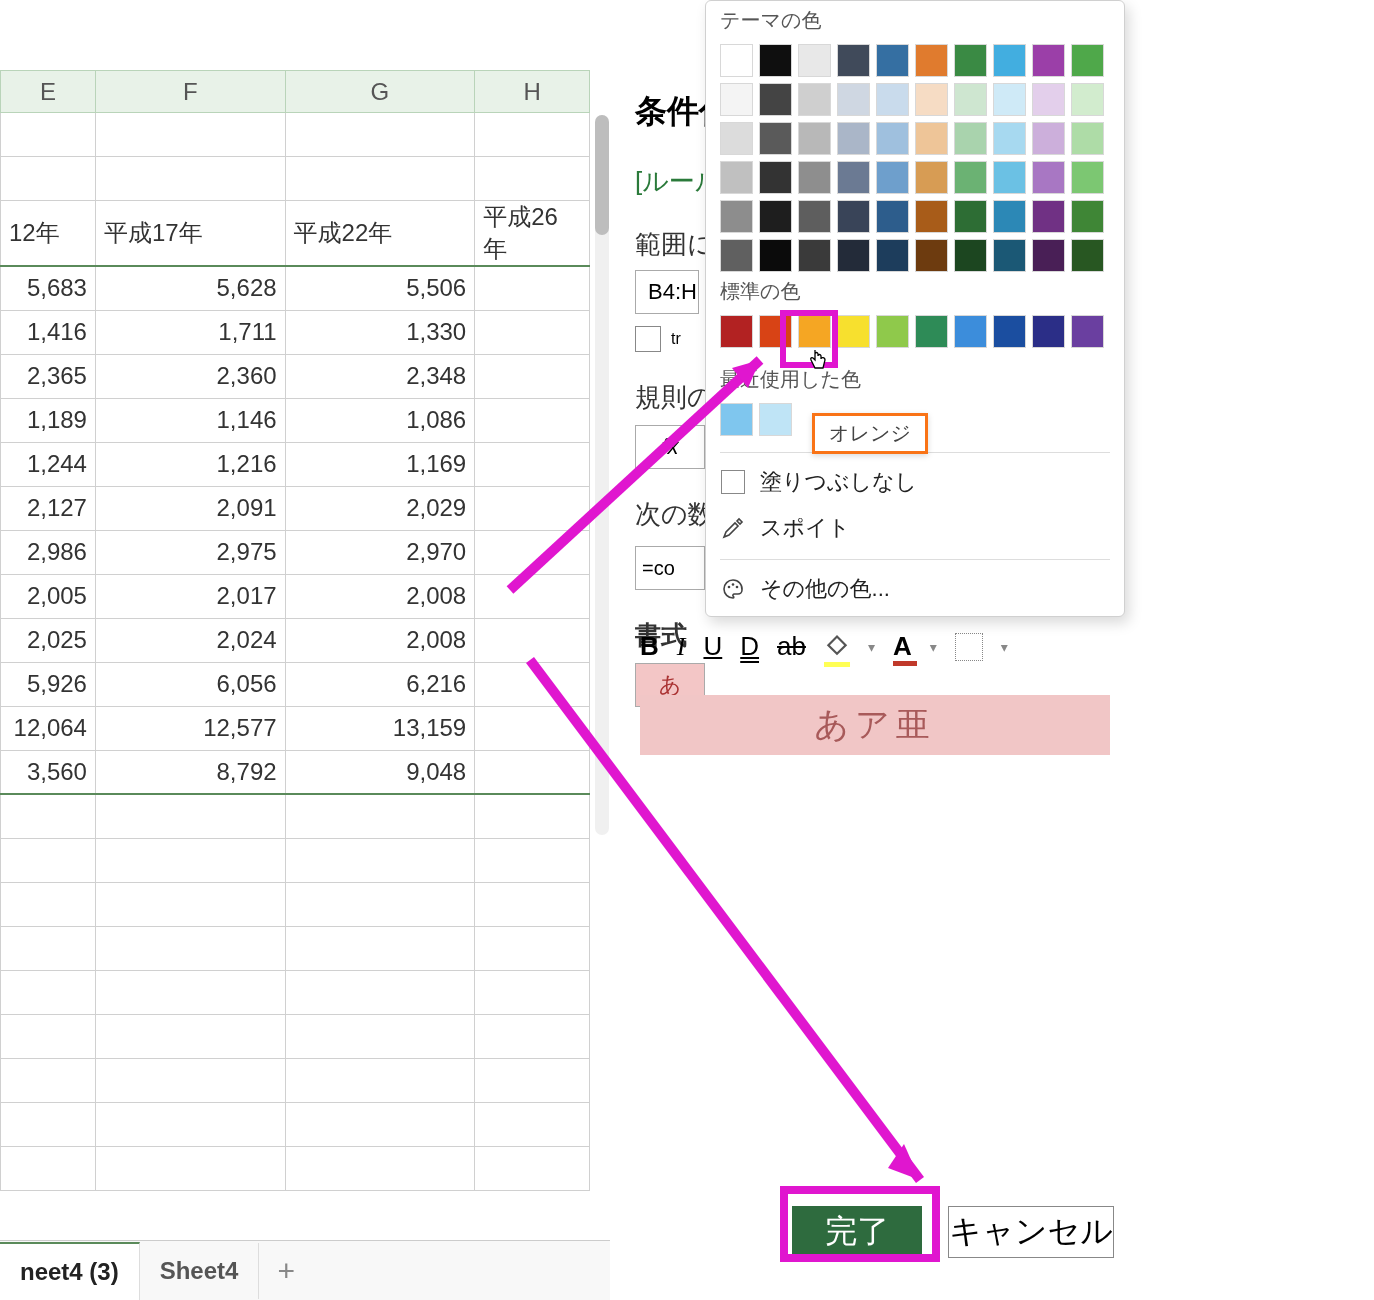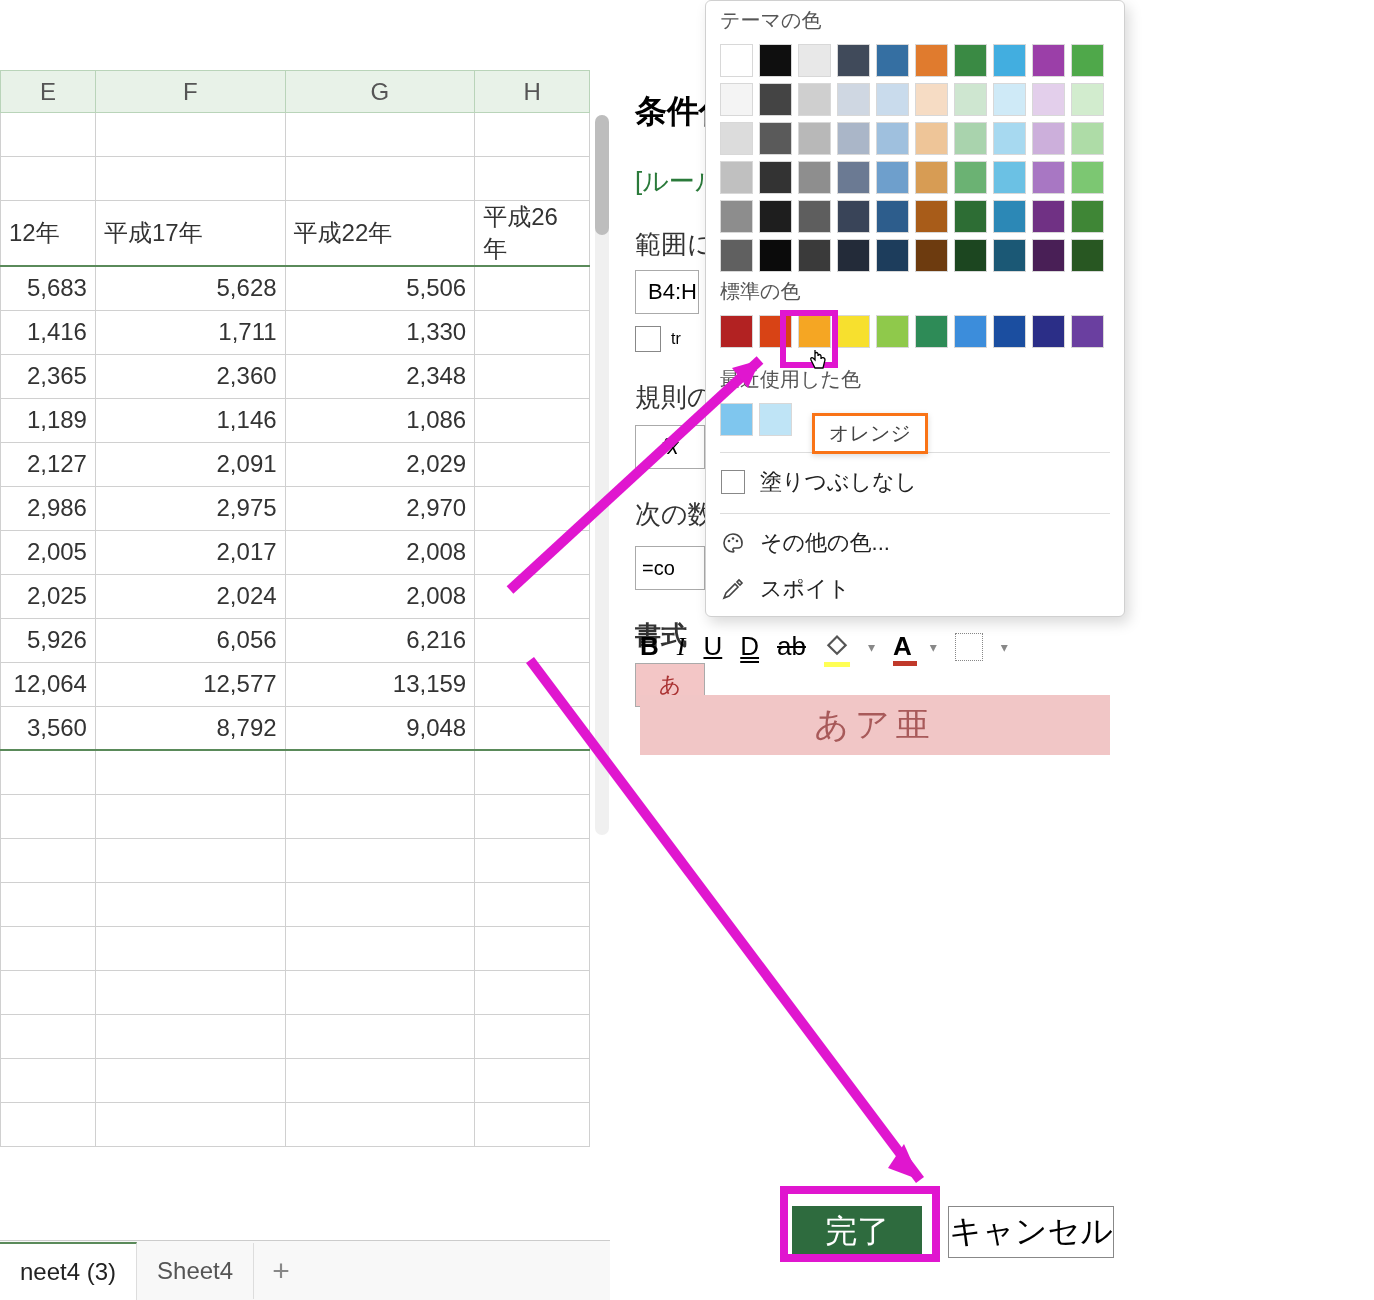--- a/index.html
+++ b/index.html
@@ -119,21 +119,21 @@
   .picker-row.sep { border-top: 1px solid #ddd; padding-top: 14px; }
   .picker-row .ico { width: 26px; height: 26px; display: flex; align-items: center; justify-content: center; }
   .nofill-sq { width: 24px; height: 24px; border: 1px solid #888; }
 
   
   .tabs {
     position: absolute; left: 0; bottom: 0; height: 60px; width: 610px;
     display: flex; align-items: center; border-top: 1px solid #ccc;
     background: #f8f8f8; font-size: 24px; color: #555;
   }
-  .tabs .tab { padding: 14px 20px; border-right: 1px solid #ddd; }
+  .tabs .tab { padding: 14px 20px; border-right: 1px solid #ddd; font-weight: bold; }
   .tabs .tab.active { background: #fff; border-top: 2px solid #5a8a5a; color: #222; }
   .tabs .plus { padding: 0 18px; font-size: 30px; color: #888; }
 
   .dlg-btns { position: absolute; right: 260px; bottom: 42px; display: flex; gap: 26px; }
   .btn {
     min-width: 130px; height: 52px; font-size: 32px;
     display: flex; align-items: center; justify-content: center;
     border: 1px solid #888; background: #fff;
   }
   .btn.primary { background: #2e6b3e; color: #fff; border-color: #2e6b3e; }
@@ -191,20 +191,26 @@
         <tr>
           <td class="cell">2,365</td>
           <td class="cell">2,360</td>
           <td class="cell">2,348</td>
           <td class="cell"></td>
         </tr>
         <tr>
           <td class="cell">1,189</td>
           <td class="cell">1,146</td>
           <td class="cell">1,086</td>
+          <td class="cell"></td>
+        </tr>
+        <tr>
+          <td class="cell">1,244</td>
+          <td class="cell">1,216</td>
+          <td class="cell">1,169</td>
           <td class="cell"></td>
         </tr>
         <tr>
           <td class="cell">2,127</td>
           <td class="cell">2,091</td>
           <td class="cell">2,029</td>
           <td class="cell"></td>
         </tr>
         <tr>
           <td class="cell">2,986</td>
@@ -431,39 +437,39 @@
       <div class="swatch" style="background: rgb(127, 198, 238);"></div>
       <div class="swatch" style="background: rgb(191, 228, 246);"></div>
     </div>
 
   <div class="picker-row sep">
     <span class="ico">
         <span class="nofill-sq"></span>
       </span>
     <span>塗りつぶしなし</span>
   </div>
+  <div class="picker-row">
+    <span class="ico">
+      <svg width="24" height="24" viewBox="0 0 24 24">
+          <path d="M3 21l2-5 9-9 3 3-9 9-5 2zM16 5l3 3 2-2-3-3-2 2z" fill="none" stroke="#444" stroke-width="1.6"></path>
+        </svg>
+    </span>
+    <span>スポイト</span>
+  </div>
   <div class="picker-row sep">
     <span class="ico">
       <svg width="24" height="24" viewBox="0 0 24 24">
           <path d="M12 3a9 9 0 1 0 0 18c1 0 1-1 .3-1.6-1-.9-.2-2.4 1.1-2.4H17a4 4 0 0 0 4-4A9 9 0 0 0 12 3Z" fill="none" stroke="#444" stroke-width="1.6"></path>
           <circle cx="8" cy="10" r="1.3" fill="#444"></circle>
           <circle cx="12" cy="7.5" r="1.3" fill="#444"></circle>
           <circle cx="16" cy="10" r="1.3" fill="#444"></circle>
         </svg>
     </span>
     <span>その他の色...</span>
   </div>
-  <div class="picker-row">
-    <span class="ico">
-      <svg width="24" height="24" viewBox="0 0 24 24">
-          <path d="M3 21l2-5 9-9 3 3-9 9-5 2zM16 5l3 3 2-2-3-3-2 2z" fill="none" stroke="#444" stroke-width="1.6"></path>
-        </svg>
-    </span>
-    <span>スポイト</span>
-  </div>
 </div>
 
 <div class="sel-box" style="left:780px; top:310px; width:58px; height:58px;"></div>
 <div class="cursor-hand" style="left:808px; top:350px;">
   <svg width="24" height="26" viewBox="0 0 24 26">
       <path d="M9 2v10l-2-2c-1-1-3 0-2 2l4 8h8l2-8c0-3-4-3-4-1V8c0-2-3-2-3 0V6c0-2-3-2-3 0" fill="#fff" stroke="#000" stroke-width="1.3"></path>
     </svg>
 </div>
 <div class="tooltip" style="left:812px; top:413px;">オレンジ</div>
 

